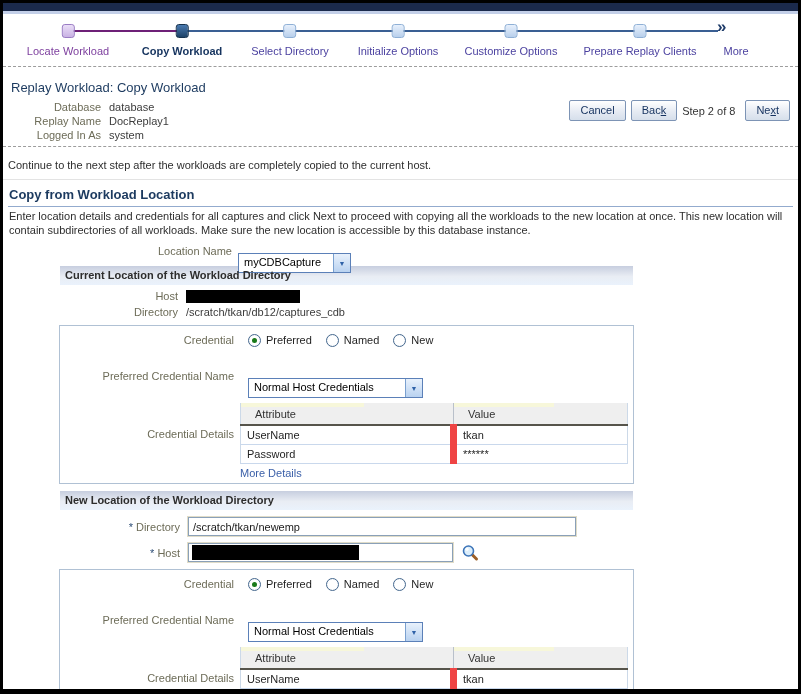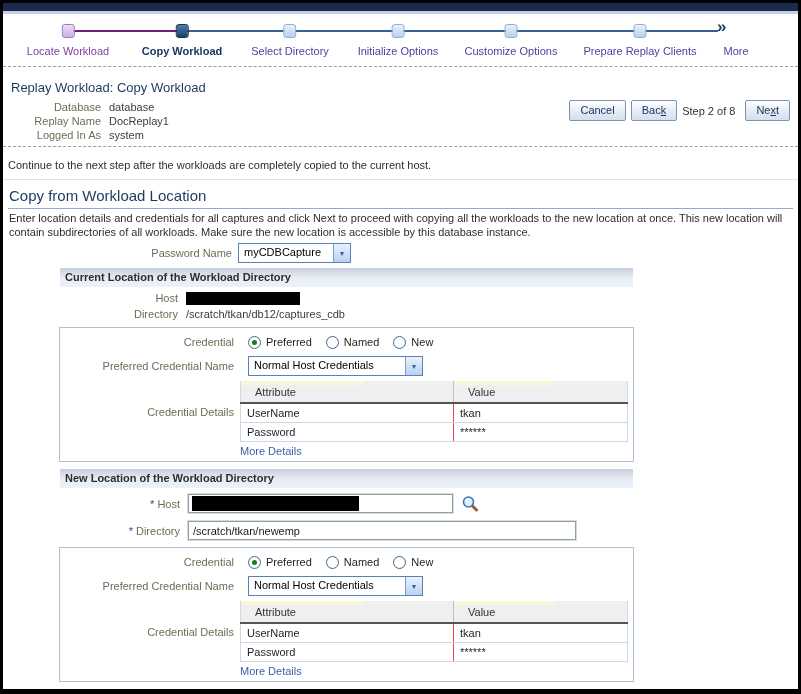--- a/index.html
+++ b/index.html
@@ -35,32 +35,32 @@
   .info-value{color:#3c3c3c;}
   .action-bar{position:absolute;top:33px;right:8px;display:flex;align-items:center;}
   .em-btn{font-family:"Liberation Sans",sans-serif;font-size:11px;color:#15325f;background:linear-gradient(#ffffff,#e6ebf3 55%,#d6dfeb);border:1px solid #7d94b5;border-radius:2px;padding:3px 10px 4px;margin-left:5px;cursor:pointer;}
   .step-ind{margin:0 5px;color:#333;}
   .key{text-decoration:underline;}
 
   .notice{padding:12px 6px 8px 5px;border-bottom:1px solid #e3e3e3;color:#2e2e2e;}
 
   
   .section-head{padding-top:5px;}
-  .section-title{font-size:15px;font-weight:normal;color:#1c3a5f;margin:2px 0 4px 6px;}
+  .section-title{font-size:13px;font-weight:bold;color:#1c3a5f;margin:2px 0 4px 6px;}
   .section-rule{height:1px;background:#93abce;margin:0 5px;}
   .desc{padding:2px 6px;line-height:14px;color:#2e2e2e;}
   .uline{margin-top:36px;}
 
   .form-row{display:flex;align-items:center;}
   .lbl{color:#6d6c58;text-align:right;}
   .lbl-capture{width:229px;padding-right:6px;}
   .capture-row{margin-top:2px;height:20px;}
 
   
-  .combo{display:inline-flex;align-items:stretch;border:1px solid #5b80b8;background:#fff;height:18px;cursor:pointer;}
+  .combo{display:inline-flex;align-items:stretch;border:1px solid #5b80b8;background:#fff;height:18px;cursor:pointer;margin-top:24px;}
   .combo .val{padding:2px 5px 0;color:#000;white-space:nowrap;}
   .combo .arrow{width:16px;border-left:1px solid #7aa0cf;background:linear-gradient(#e8f1fc,#b9d2f0);color:#2f62a8;font-size:7px;display:flex;align-items:center;justify-content:center;}
   .combo-capture .val{min-width:84px;}
   .combo-cred .val{min-width:146px;}
 
   .sub-header{margin:5px 0 0 57px;width:573px;height:19px;line-height:18px;padding-left:5px;box-sizing:border-box;font-weight:bold;color:#2d2d2d;background:linear-gradient(#c7cedf,#e9edf4 55%,#eaf2fc);}
   .sub-header.second{margin-top:7px;}
 
   .loc-row{margin-top:4px;height:14px;}
   .loc-row + .loc-row{margin-top:2px;}
@@ -77,21 +77,21 @@
   .radio-label{color:#1f1f1f;margin-right:14px;}
   .pref-row{margin-top:6px;}
   .pref-row .combo{margin-left:8px;}
   .table-row{margin-top:5px;align-items:center;}
   .cred-table{width:388px;border-collapse:collapse;table-layout:fixed;}
   .cred-table th{background:#efefef;font-weight:normal;color:#333;text-align:left;padding:5px 14px 4px;border-bottom:2px solid #56544b;position:relative;overflow:hidden;}
   .cred-table th::before{content:"";position:absolute;top:0;left:0;width:58%;height:4px;background:#f7f7da;}
   .cred-table th + th{border-left:1px solid #b9c0ca;}
   .cred-table th:first-child{width:184px;}
   .cred-table td{padding:3px 6px;border-bottom:1px solid #c9d8ec;background:#fff;color:#1f1f1f;}
-  .cred-table td + td{border-left:1px solid #ef4444;}
+  .cred-table td + td{border-left:7px solid #ef4444;}
   .cred-table{border:1px solid #ccd9e8;border-top:none;}
   .more-details{margin:3px 0 0 180px;color:#3a5fa8;cursor:pointer;width:fit-content;}
 
   
   .new-row{margin-top:5px;height:21px;}
   .new-row.dir{margin-top:6px;}
   .lbl-new{width:177px;padding-right:8px;}
   .req{color:#2d4d76;margin-right:3px;}
   .input-box{box-sizing:border-box;width:265px;height:19px;border:1px solid #8aa0b8;outline:1px solid #e0dcc8;background:#fff;display:flex;align-items:center;padding:0 3px;}
   .redacted2{width:167px;height:15px;background:#000;}
@@ -169,21 +169,21 @@
   <div class="section-head">
     <div class="section-title">Copy from Workload Location</div>
     <div class="section-rule"></div>
   </div>
   <div class="desc">
     <span>Enter location details and credentials for all captures and click Next to proceed with copying all the workloads to the new location at once. This new location will contain subdirectories of all workloads.</span>
     <span class="uline">Make sure the new location is accessible by this database instance.</span>
   </div>
 
   <div class="form-row capture-row">
-    <span class="lbl lbl-capture">Password Name</span>
+    <span class="lbl lbl-capture">Location Name</span>
     <span class="combo combo-capture">
       <span class="val">myCDBCapture</span>
       <span class="arrow">▼</span>
     </span>
   </div>
 
   <div class="sub-header">Current Location of the Workload Directory</div>
   <div class="form-row loc-row">
     <span class="lbl lbl-loc">Host</span>
     <span class="redacted"></span>
@@ -228,37 +228,37 @@
           <td>Password</td>
           <td>******</td>
         </tr>
       </tbody>
         </table>
     </div>
     <div class="more-details">More Details</div>
   </div>
 
   <div class="sub-header second">New Location of the Workload Directory</div>
+  <div class="form-row new-row dir">
+    <span class="lbl lbl-new"><span class="req">*</span><span>Directory</span></span>
+    <input class="text-input" type="text" value="/scratch/tkan/newemp" style="">
+  </div>
   <div class="form-row new-row">
     <span class="lbl lbl-new"><span class="req">*</span><span>Host</span></span>
     <span class="input-box">
         <span class="redacted2"></span>
       </span>
     <span class="search-icon">
       <svg width="19" height="18" viewBox="0 0 19 18">
         <line x1="11" y1="10.5" x2="15.5" y2="15" stroke="#9c5f27" stroke-width="3" stroke-linecap="round"></line>
         <circle cx="7.5" cy="7" r="5" fill="#dceefb" stroke="#3c74b8" stroke-width="1.6"></circle>
         <circle cx="6" cy="5.3" r="1.7" fill="#ffffff" opacity="0.85"></circle>
       </svg>
     </span>
   </div>
-  <div class="form-row new-row dir">
-    <span class="lbl lbl-new"><span class="req">*</span><span>Directory</span></span>
-    <input class="text-input" type="text" value="/scratch/tkan/newemp" style="">
-  </div>
 
   <div class="cred-box">
     <div class="form-row cred-row">
       <span class="lbl lbl-cred">Credential</span>
       <span class="radio-group">
         <span class="radio selected"></span>
         <span class="radio-label">Preferred</span>
         <span class="radio"></span>
         <span class="radio-label">Named</span>
         <span class="radio"></span>

